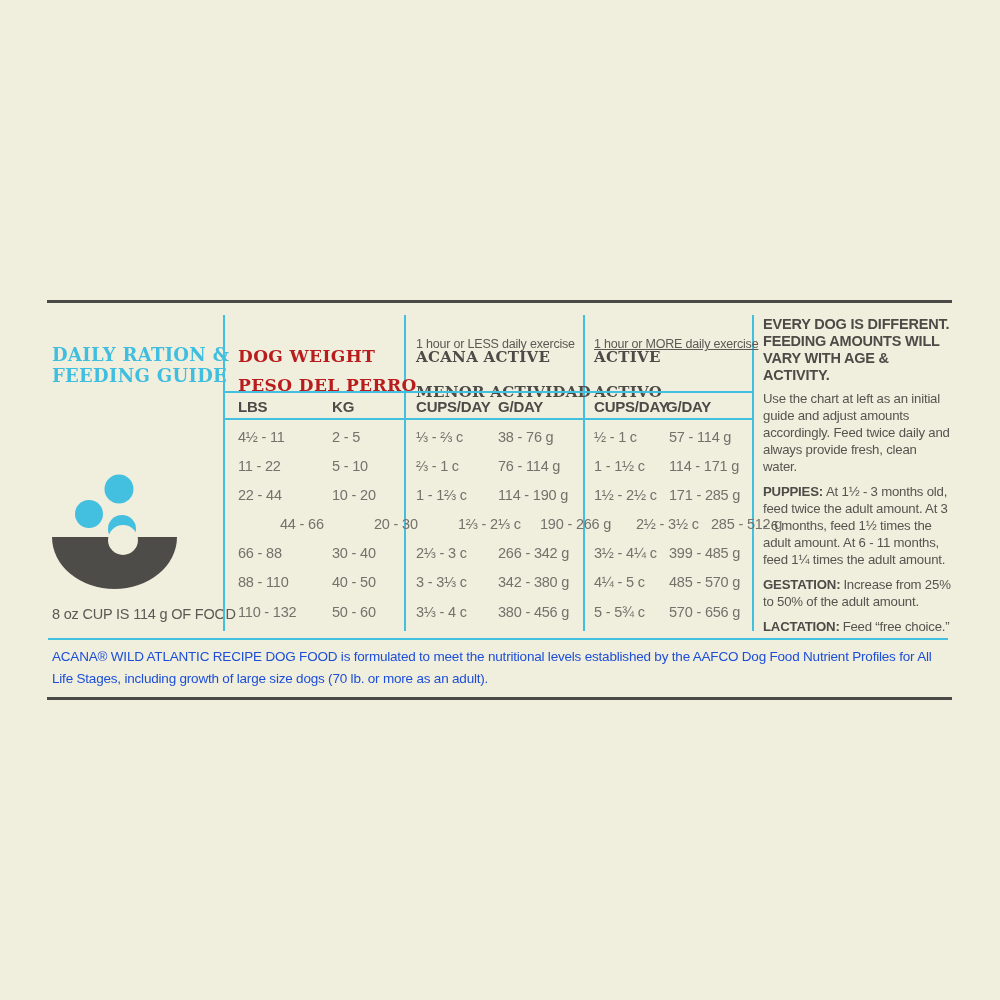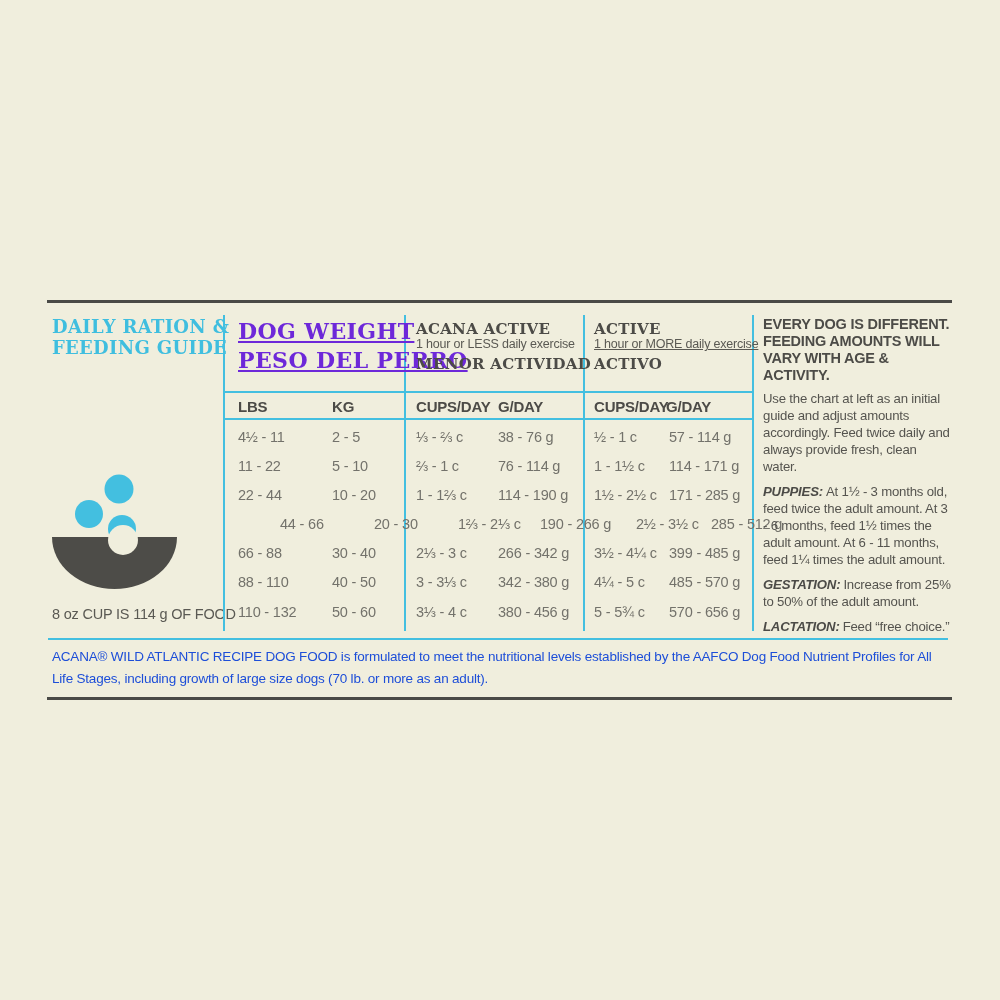--- a/index.html
+++ b/index.html
@@ -5,41 +5,41 @@
   html,body{margin:0;padding:0;}
   body{font-family:"Liberation Sans","DejaVu Sans",sans-serif;}
   #page{position:relative;width:1000px;height:1000px;background:#f0eedd;overflow:hidden;}
 
   .rule-dark{position:absolute;left:47px;width:905px;height:3px;background:#4a4a46;}
   .rule-blue{position:absolute;background:#43bfe0;}
 
   
   .vline{position:absolute;width:2px;top:315px;height:316px;background:#43bfe0;}
 
-  .slab{font-family:"DejaVu Serif","Liberation Serif",serif;font-weight:bold;}
+  .slab{font-family:"DejaVu Serif","Liberation Serif",serif;font-weight:bold;margin-top:28px;}
 
   .title-en{position:absolute;left:52px;top:316px;font-size:18px;line-height:21px;color:#3fbedf;letter-spacing:.3px;}
   .title-es{position:absolute;left:52px;top:362px;font-size:18px;line-height:21px;color:#3fbedf;letter-spacing:.3px;}
 
-  .hdr-big{position:absolute;font-size:22px;color:#6d28d9;letter-spacing:.4px;text-decoration:underline;}
+  .hdr-big{position:absolute;font-size:17px;color:#b91c1c;letter-spacing:.4px;}
   .hdr-med{position:absolute;font-size:15px;color:#4c4b47;letter-spacing:.3px;}
   .hdr-note{position:absolute;font-size:12.5px;color:#5a5953;letter-spacing:-.2px;}
 
   .subhdr{position:absolute;top:395px;height:23px;line-height:23px;font-size:15px;font-weight:bold;color:#4c4b47;letter-spacing:-.2px;}
 
   .row{position:absolute;left:0;width:1000px;height:29px;line-height:29px;font-size:14.5px;color:#73726b;letter-spacing:-.2px;}
   .row span{position:absolute;}
   .c1{left:238px;} .c2{left:332px;} .c3{left:416px;} .c4{left:498px;} .c5{left:594px;} .c6{left:669px;}
 
   .cup-note{position:absolute;left:52px;top:606px;font-size:14.5px;color:#5a5953;letter-spacing:-.2px;}
 
   .panel{position:absolute;left:763px;top:316px;width:190px;color:#55544f;}
   .panel-heading{font-size:14.5px;font-weight:bold;line-height:17px;color:#4c4b47;letter-spacing:-.2px;margin:0 0 6px 0;}
   .panel p{font-size:13.2px;line-height:17px;letter-spacing:-.2px;margin:0 0 8px 0;}
-  .panel .lbl{font-weight:bold;color:#4c4b47;margin-right:3px;font-style:italic;}
+  .panel .lbl{font-weight:bold;color:#4c4b47;margin-right:3px;}
 
   .footer{position:absolute;left:52px;top:646px;width:900px;font-size:13.5px;line-height:22px;color:#1d4ed8;letter-spacing:-.2px;}
 
   .bowl-svg{position:absolute;left:48px;top:470px;}
 </style>
 </head>
 <body>
 
 <div id="page">
 

